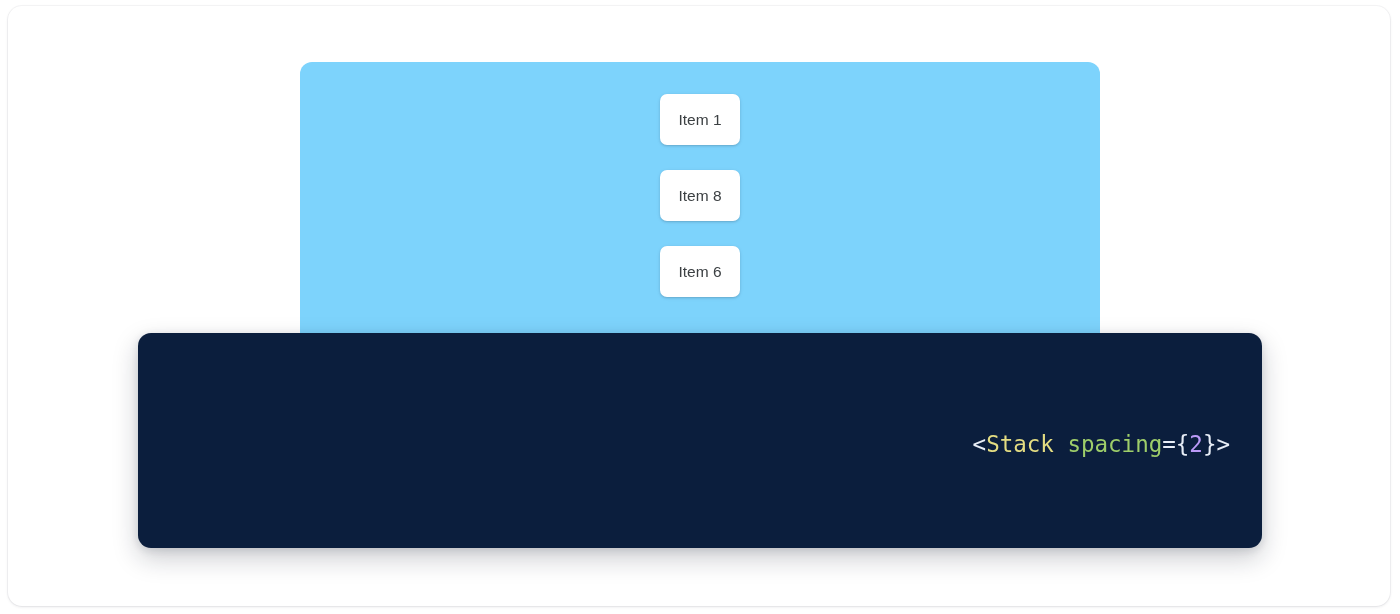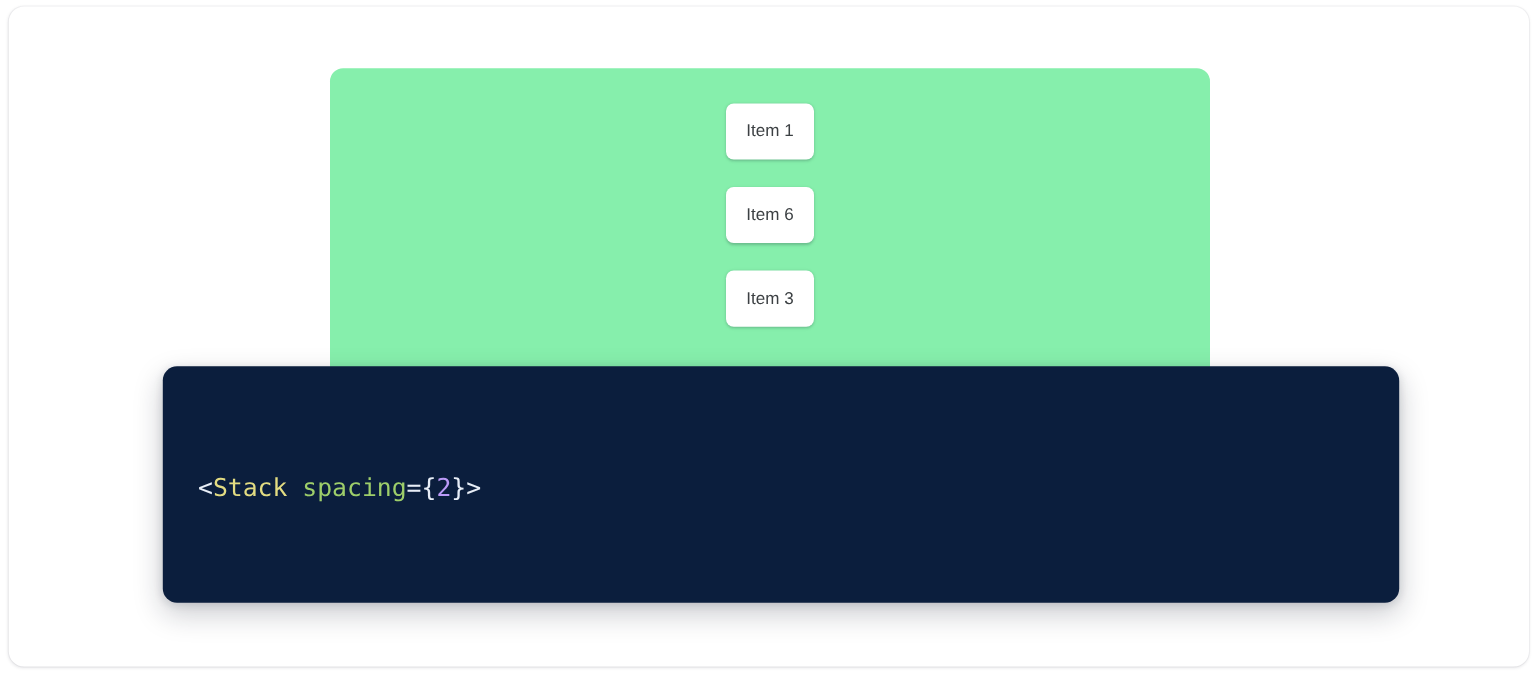--- a/index.html
+++ b/index.html
@@ -27,21 +27,21 @@
     overflow: hidden;
   }
 
   
   .preview-panel {
     position: absolute;
     left: 292px;
     top: 56px;
     width: 800px;
     height: 300px;
-    background: #86efac;
+    background: #7dd3fc;
     border-radius: 12px;
     display: flex;
     flex-direction: column;
     align-items: center;
     padding-top: 32px;
     box-sizing: border-box;
   }
 
   .stack {
     display: flex;
@@ -61,55 +61,56 @@
     box-shadow: 0 1px 2px rgba(16,24,40,0.16), 0 1px 4px rgba(16,24,40,0.08);
     color: #3c4043;
     font-size: 15.5px;
     font-family: "Liberation Sans", sans-serif;
     box-sizing: border-box;
   }
 
   
   .code-block {
     position: absolute;
-    left: 140px;
+    left: 130px;
     top: 327px;
     width: 1124px;
     height: 215px;
     background: #0b1e3d;
     border-radius: 13px;
     box-shadow: 0 10px 26px rgba(16,24,40,0.22), 0 2px 8px rgba(16,24,40,0.12);
     padding: 28px 32px;
     box-sizing: border-box;
     font-family: "DejaVu Sans Mono", monospace;
     font-size: 22.5px;
     line-height: 33.6px;
     color: #e8eef7;
     white-space: pre;
     overflow: hidden;
+    text-align: right;
   }
 
   .code-line { display: block; }
 
   .tok-punc  { color: #e8eef7; }
   .tok-tag   { color: #e3dc82; }
   .tok-attr  { color: #9ece6a; }
   .tok-num   { color: #bb9af7; }
   .tok-text  { color: #e8eef7; }
 </style>
 </head>
 <body>
 
 <div class="page-frame">
 
   <div class="preview-panel">
     <div class="stack">
       <div class="stack-item">Item 1</div>
+      <div class="stack-item">Item 8</div>
       <div class="stack-item">Item 6</div>
-      <div class="stack-item">Item 3</div>
     </div>
   </div>
 
   <div class="code-block">
     <code id="code-body"><span class="code-line"><span class="tok-punc">&lt;</span><span class="tok-tag">Stack</span><span class="tok-punc"> </span><span class="tok-attr">spacing</span><span class="tok-punc">={</span><span class="tok-num">2</span><span class="tok-punc">}&gt;</span></span>
 
 
 </code>
   </div>
 

